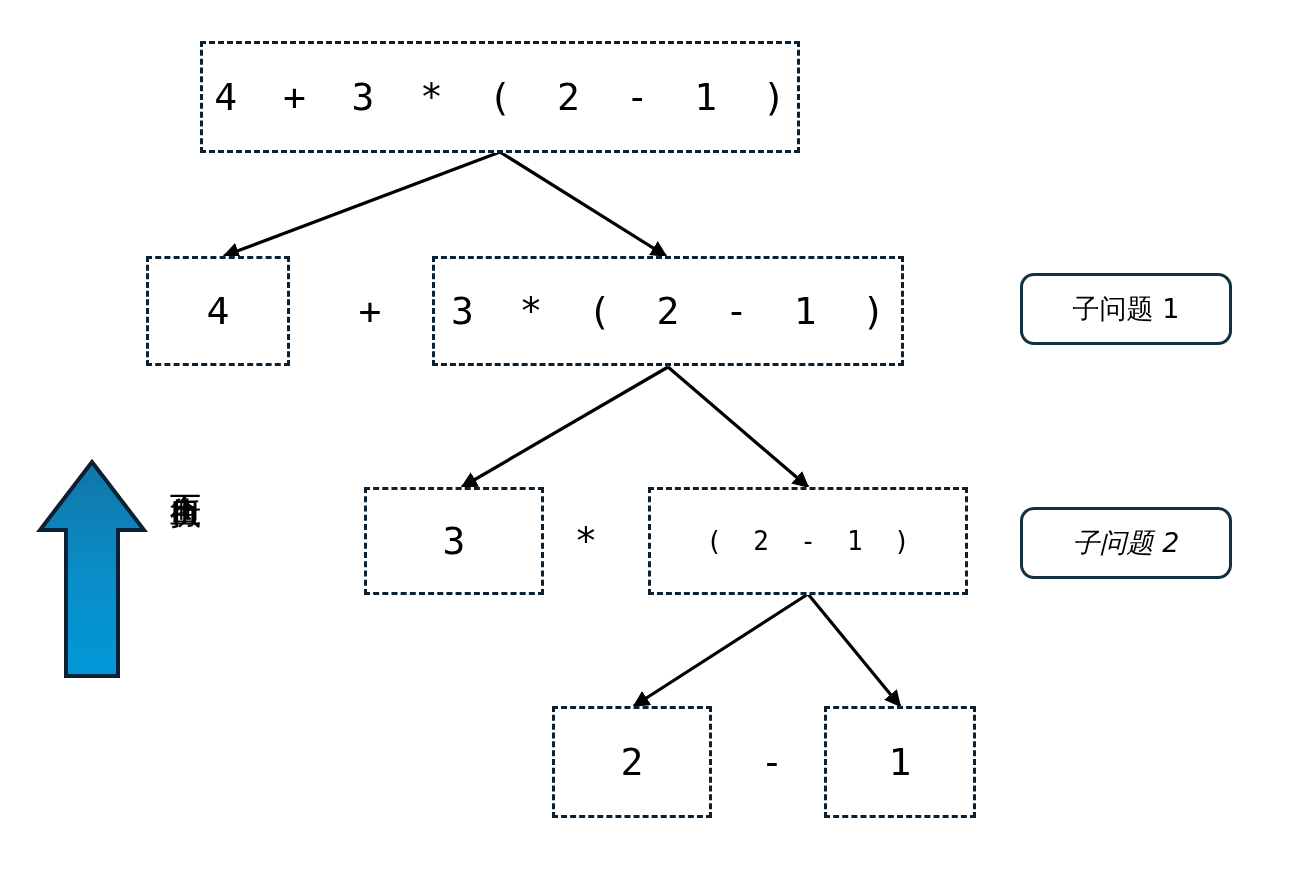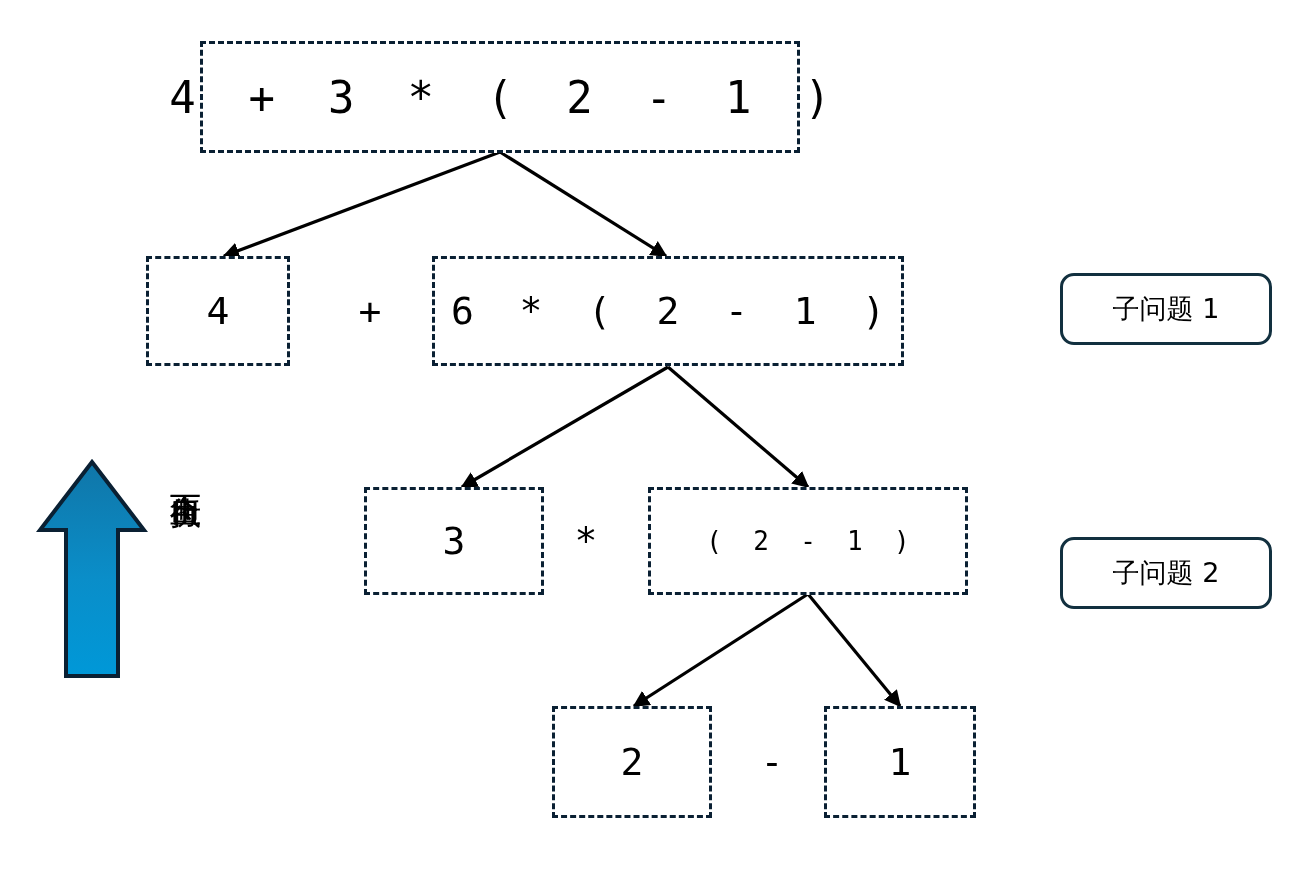--- a/index.html
+++ b/index.html
@@ -60,21 +60,20 @@
     border: 3px solid #12303f;
     border-radius: 14px;
     background: #ffffff;
     display: flex;
     align-items: center;
     justify-content: center;
     font-family: "DejaVu Sans", sans-serif;
     font-size: 27px;
     color: #000000;
     white-space: nowrap;
-    margin-left: 40px;
   }
 
   
   #bigArrow {
     position: absolute;
     left: 36px; top: 458px;
     width: 112px; height: 222px;
   }
 
   
@@ -123,43 +122,43 @@
     </g>
 
     <g>
       <line x1="808" y1="594" x2="634" y2="706" stroke="#000000" stroke-width="3.2" marker-end="url(#ah)"></line>
     </g>
     <g>
       <line x1="808" y1="594" x2="900" y2="706" stroke="#000000" stroke-width="3.2" marker-end="url(#ah)"></line>
     </g>
   </svg>
 
-  <div class="node" style="left:200px; top:41px; width:600px; height:112px; font-size:44px;">4 + 3 * ( 2 - 1 )</div>
+  <div class="node" style="left:200px; top:41px; width:600px; height:112px; font-size:38px;">4 + 3 * ( 2 - 1 )</div>
 
   <div class="node" style="left:146px; top:256px; width:144px; height:110px; font-size:38px;">4</div>
 
   <div class="op" style="left:340px; top:256px; width:60px; height:110px; font-size:38px;">+</div>
 
-  <div class="node" style="left:432px; top:256px; width:472px; height:110px; font-size:38px;">6 * ( 2 - 1 )</div>
+  <div class="node" style="left:432px; top:256px; width:472px; height:110px; font-size:38px;">3 * ( 2 - 1 )</div>
 
   <div class="node" style="left:364px; top:487px; width:180px; height:108px; font-size:38px;">3</div>
 
   <div class="op" style="left:556px; top:487px; width:60px; height:108px; font-size:38px;">*</div>
 
   <div class="node" style="left:648px; top:487px; width:320px; height:108px; font-size:26px;">( 2 - 1 )</div>
 
   <div class="node" style="left:552px; top:706px; width:160px; height:112px; font-size:38px;">2</div>
 
   <div class="op" style="left:742px; top:706px; width:60px; height:112px; font-size:38px;">-</div>
 
   <div class="node" style="left:824px; top:706px; width:152px; height:112px; font-size:38px;">1</div>
 
   <div class="tag" style="left:1020px; top:273px; width:212px; height:72px;">子问题 1</div>
 
-  <div class="tag" style="left:1020px; top:537px; width:212px; height:72px;">子问题 2</div>
+  <div class="tag" style="left:1020px; top:507px; width:212px; height:72px;font-style:italic;">子问题 2</div>
 
 
   <svg id="bigArrow" viewBox="0 0 112 222" width="112" height="222">
     <polygon points="56,4 108,72 82,72 82,218 30,218 30,72 4,72" fill="url(#blueGrad)" stroke="#0a2033" stroke-width="4" stroke-linejoin="miter"></polygon>
   </svg>
 
   <div id="vtext">自下而上执行</div>
 
 </div>
 

